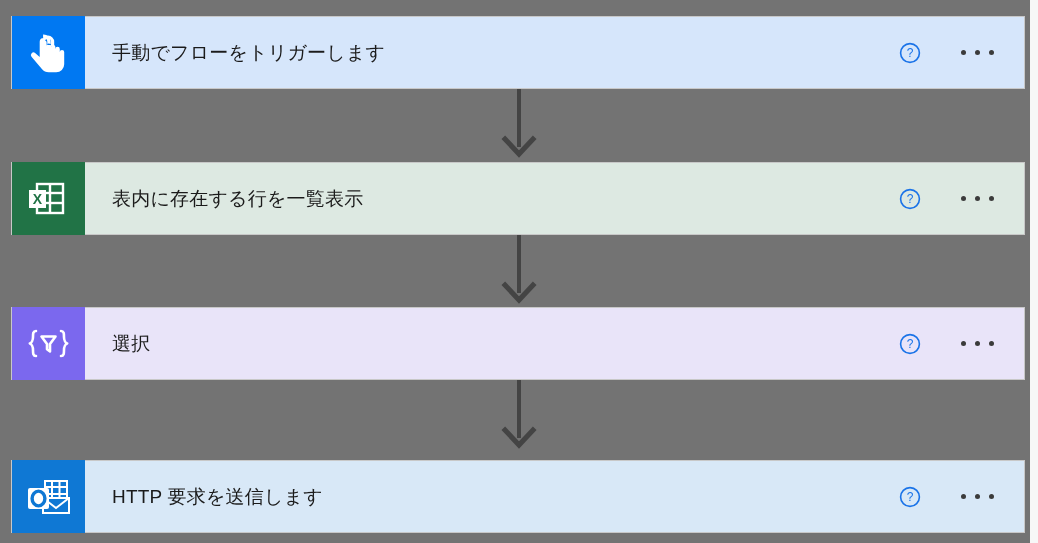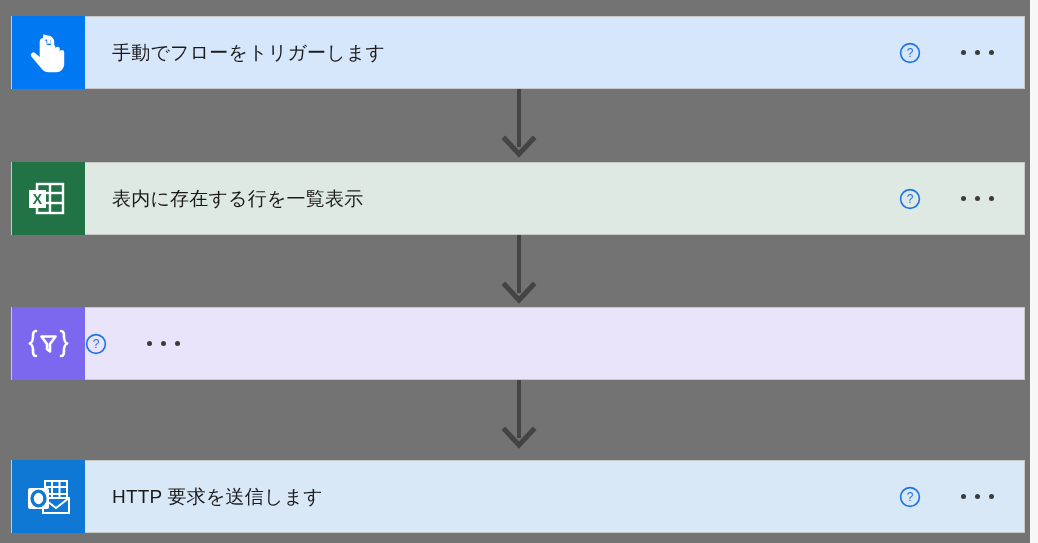--- a/index.html
+++ b/index.html
@@ -173,20 +173,21 @@
     <div class="card-icon-block">
       <svg width="73" height="73" viewBox="0 0 73 73">
         <rect x="0" y="0" width="73" height="73" fill="#7b68ee"></rect>
         <g fill="none" stroke="#ffffff" stroke-width="2.6" stroke-linecap="round" stroke-linejoin="round">
           <path d="M24 24c-3 0-3 2.6-3 6 0 3-1.5 6-3.2 6.5 1.7.5 3.2 3.5 3.2 6.5 0 3.4 0 6 3 6"></path>
           <path d="M49 24c3 0 3 2.6 3 6 0 3 1.5 6 3.2 6.5-1.7.5-3.2 3.5-3.2 6.5 0 3.4 0 6-3 6"></path>
           <path d="M29.5 29.5h14L38 37v7.5l-3 -2.2V37z"></path>
         </g>
       </svg>
     </div>
+    <div class="card-title">選択</div>
     <div class="card-actions">
       <svg class="help-icon" viewBox="0 0 22 22">
         <circle cx="11" cy="11" r="9.4" fill="none" stroke="#1a73e8" stroke-width="1.6"></circle>
         <text x="11" y="15.4" text-anchor="middle" font-family="Liberation Sans, sans-serif" font-size="12" fill="#1a73e8">?</text>
       </svg>
       <div class="ellipsis-button">
         <span class="dot"></span>
         <span class="dot"></span>
         <span class="dot"></span>
       </div>

